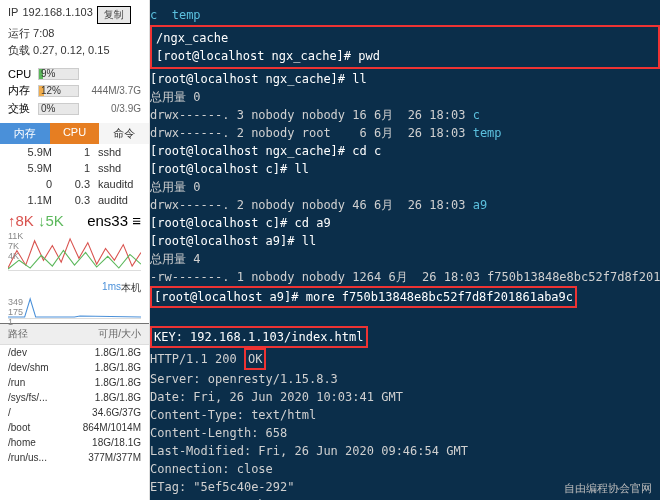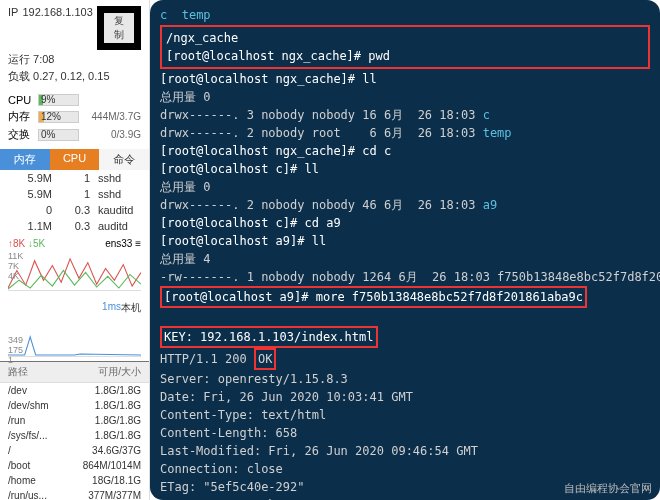--- a/index.html
+++ b/index.html
@@ -1,55 +1,55 @@
 <!DOCTYPE html>
 <html><head>
 <meta charset="utf-8">
 <style>
 * { box-sizing: border-box; margin: 0; padding: 0; }
 body { font-family: "Microsoft YaHei", sans-serif; font-size: 11px; background: #fff; width: 660px; height: 500px; overflow: hidden; display: flex; }
 .sidebar { width: 150px; background: #f5f5f5; border-right: 1px solid #ddd; display: flex; flex-direction: column; }
 .top-info { padding: 6px 8px 4px; background: #fff; font-size: 11px; color: #333; }
 .top-info .ip-row { display: flex; gap: 4px; }
-.copy-btn { background: #e8e8e8; border: 7px solid #000000; padding: 1px 6px; font-size: 10px; color: #444; }
+.copy-btn { background: #e8e8e8; border: 1px solid #000000; padding: 1px 6px; font-size: 10px; color: #444; }
 .top-info div { margin-bottom: 2px; }
 .gauges { padding: 4px 8px; background: #fff; font-size: 11px; }
 .gauge-row { display: flex; align-items: center; margin-bottom: 3px; gap: 4px; }
 .gauge-label { width: 26px; }
 .gauge-bar { flex: 1; height: 12px; background: #e8e8e8; border: 1px solid #ccc; position: relative; }
 .gauge-fill { height: 100%; background: #5cb85c; }
 .gauge-fill.orange { background: #f0ad4e; }
 .gauge-txt { position: absolute; left: 2px; top: -1px; font-size: 10px; color: #333; }
 .gauge-side { font-size: 10px; color: #666; width: 58px; text-align: right; }
 .tabs { display: flex; background: #eee; }
 .tab { flex: 1; text-align: center; padding: 3px 0; font-size: 11px; color: #fff; }
 .tab.mem { background: #4a90d9; }
 .tab.cpu { background: #e67e22; }
 .tab.cmd { background: #f5f5f5; color: #333; }
 .proc-list { background: #fff; }
 .proc-row { display: flex; padding: 2px 12px; font-size: 11px; }
 .proc-mem { width: 40px; text-align: right; color: #333; }
 .proc-cpu { width: 30px; text-align: right; color: #333; margin-left: 8px; }
 .proc-cmd { margin-left: 8px; color: #333; }
 .chart-area { background: #fff; padding: 4px 8px; }
-.chart-header { display: flex; justify-content: space-between; font-size: 10px; margin-bottom: 2px; }
+.chart-header { display: flex; justify-content: space-between; font-size: 15px; margin-bottom: 2px; }
 .chart-header .up { color: #d9534f; }
 .spark { height: 40px; position: relative; border-bottom: 1px solid #ddd; }
 .spark svg { width: 100%; height: 100%; }
 .y-labels { position: absolute; left: 0; top: 0; font-size: 9px; color: #888; }
 .ping-row { display: flex; justify-content: flex-end; font-size: 10px; padding: 2px 0; color: #4a90d9; }
-.ping-chart { height: 22px; margin-top: 18px; }
+.ping-chart { height: 22px; }
 .disk-header { display: flex; padding: 3px 8px; background: #eee; font-size: 10px; color: #666; border-top: 1px solid #737373; border-bottom: 1px solid #ddd; }
 .disk-header .c1 { width: 56px; }
 .disk-header .c2 { flex: 1; text-align: right; }
 .disk-list { background: #fff; flex: 1; overflow: auto; }
 .disk-row { display: flex; padding: 2px 8px; font-size: 10px; }
 .disk-row .c1 { width: 56px; color: #333; white-space: nowrap; overflow: hidden; text-overflow: ellipsis; }
 .disk-row .c2 { flex: 1; text-align: right; color: #333; }
-.terminal { flex: 1; background: #0b2e4a; color: #d0d0d0; font-family: Consolas, monospace; font-size: 12px; padding: 6px 10px; line-height: 1.5; overflow: hidden; position: relative; border-radius: 13px; }
+.terminal { flex: 1; background: #0b2e4a; color: #d0d0d0; font-family: Consolas, monospace; font-size: 12px; padding: 6px 0; line-height: 1.5; overflow: hidden; position: relative; }
 .terminal .cyan { color: #5bc0de; }
 .terminal .white { color: #fff; }
 .redbox { border: 2px solid #e33; padding: 0 2px; display: inline-block; }
 .redbox-block { border: 2px solid #e33; padding: 2px 4px; margin: 1px 0; }
 .clickable { position: absolute; bottom: 4px; right: 8px; font-size: 11px; color: #bbb; font-family: "Microsoft YaHei"; }
 .ln { white-space: pre; }
 </style>
 </head>
 <body>
 

